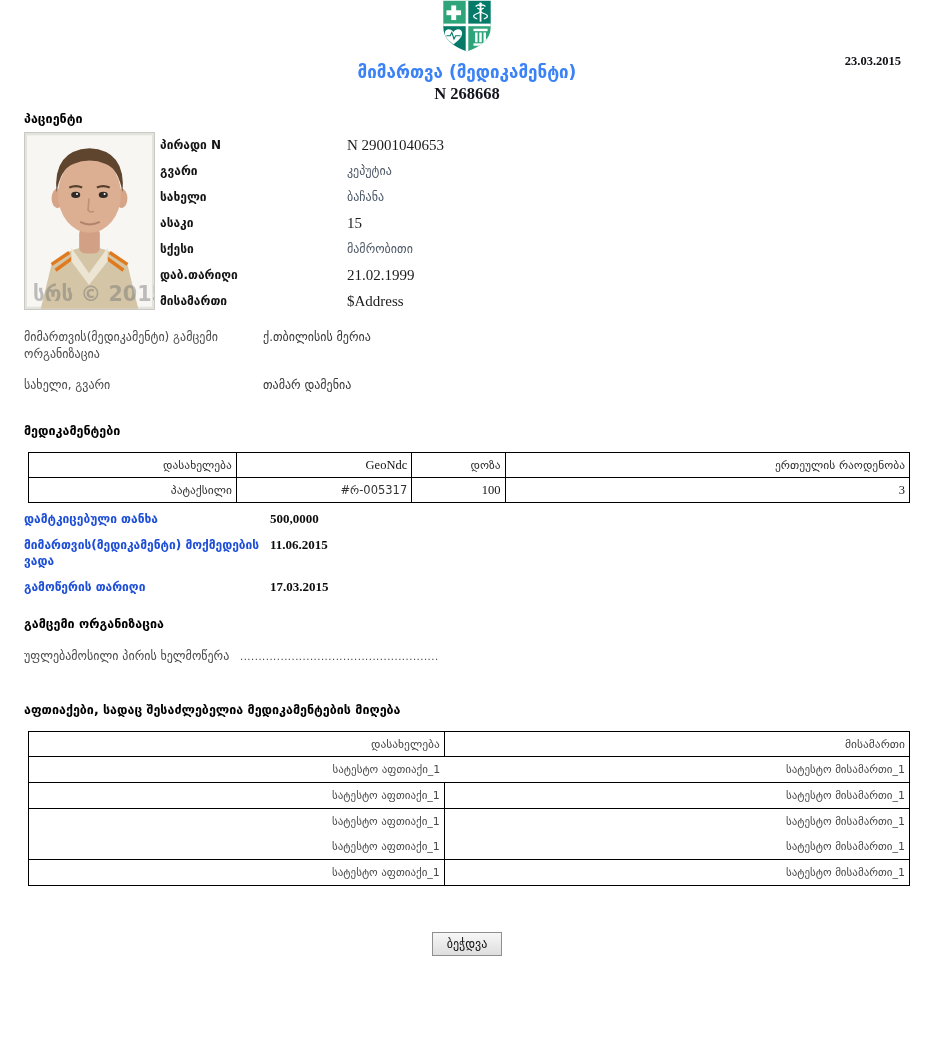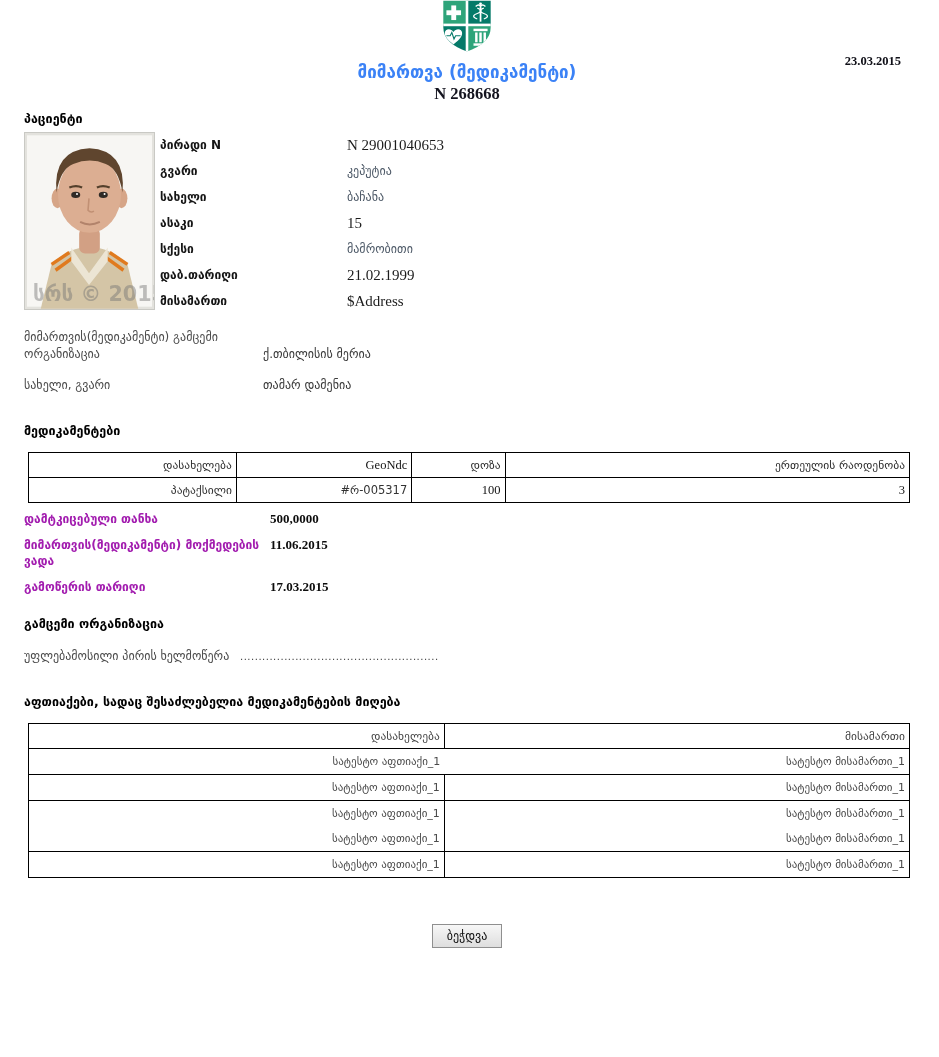--- a/index.html
+++ b/index.html
@@ -28,49 +28,49 @@
   .pt-fields{margin-left:5px;flex:1;}
   .pt-row{height:26px;display:flex;align-items:center;}
   .pt-label{width:187px;flex:none;font-size:12px;font-weight:bold;color:#151515;}
   .pt-val-geo{font-size:12px;color:#4e5a68;}
   .pt-val-lat{font-size:15px;color:#1c1c1c;}
 
   
   .kv-row{display:flex;align-items:flex-start;}
   .kv-label{flex:none;font-size:12px;color:#4c4c4c;line-height:17px;}
   .kv-value{font-size:12px;color:#3a3a3a;line-height:17px;}
-  .org-row{margin-top:15px;align-items:flex-end;}
+  .org-row{margin-top:15px;}
   .org-row .kv-label{width:239px;}
   .person-header{margin-top:30px;}
   .name-row{margin-top:14px;}
   .name-row .kv-label{width:239px;}
 
   
   .meds-header{margin-top:28px;}
   table{border-collapse:collapse;width:882px;margin-left:4px;table-layout:fixed;}
   .meds-table{margin-top:13px;}
   th,td{border:1px solid #000;text-align:right;padding:0 4px;overflow:hidden;}
   .meds-table th{height:24px;font-size:11.5px;font-weight:normal;color:#2e2e2e;}
   .meds-table td{height:24px;font-size:11.5px;color:#333;}
   .meds-table .lat{font-size:12.5px;color:#111;}
   .meds-table col.c1{width:23.6%;} .meds-table col.c2{width:19.9%;}
   .meds-table col.c3{width:10.6%;} .meds-table col.c4{width:45.9%;}
 
   .detail-rows{margin-top:8px;}
   .detail-row{display:flex;align-items:flex-start;margin-bottom:10px;}
-  .detail-label{width:246px;flex:none;font-size:12px;font-weight:bold;color:#a21caf;line-height:16px;}
+  .detail-label{width:246px;flex:none;font-size:12px;font-weight:bold;color:#1d4ed8;line-height:16px;}
   .detail-value{font-size:13px;font-weight:bold;color:#0d0d0d;line-height:16px;}
 
   .org2-header{margin-top:20px;}
   .sig-row{margin-top:16px;}
   .sig-row .kv-label{width:216px;}
   .sig-dots{font-size:10px;color:#3f3f3f;letter-spacing:0.5px;line-height:17px;}
 
   
-  .pharm-header{margin-top:28px;}
+  .pharm-header{margin-top:36px;}
   .pharm-table{margin-top:13px;}
   .pharm-table th{height:24px;font-size:11.5px;font-weight:normal;color:#454545;}
   .pharm-table td{height:25px;font-size:11px;color:#4a4a4a;}
   .pharm-table col.p1{width:47.2%;} .pharm-table col.p2{width:52.8%;}
   .pharm-table tr.r0 td:first-child{border-right:none;}
   .pharm-table tr.r0 td:last-child{border-left:none;}
   .pharm-table tr.r2 td{border-bottom:none;}
   .pharm-table tr.r3 td{border-top:none;}
 
   

